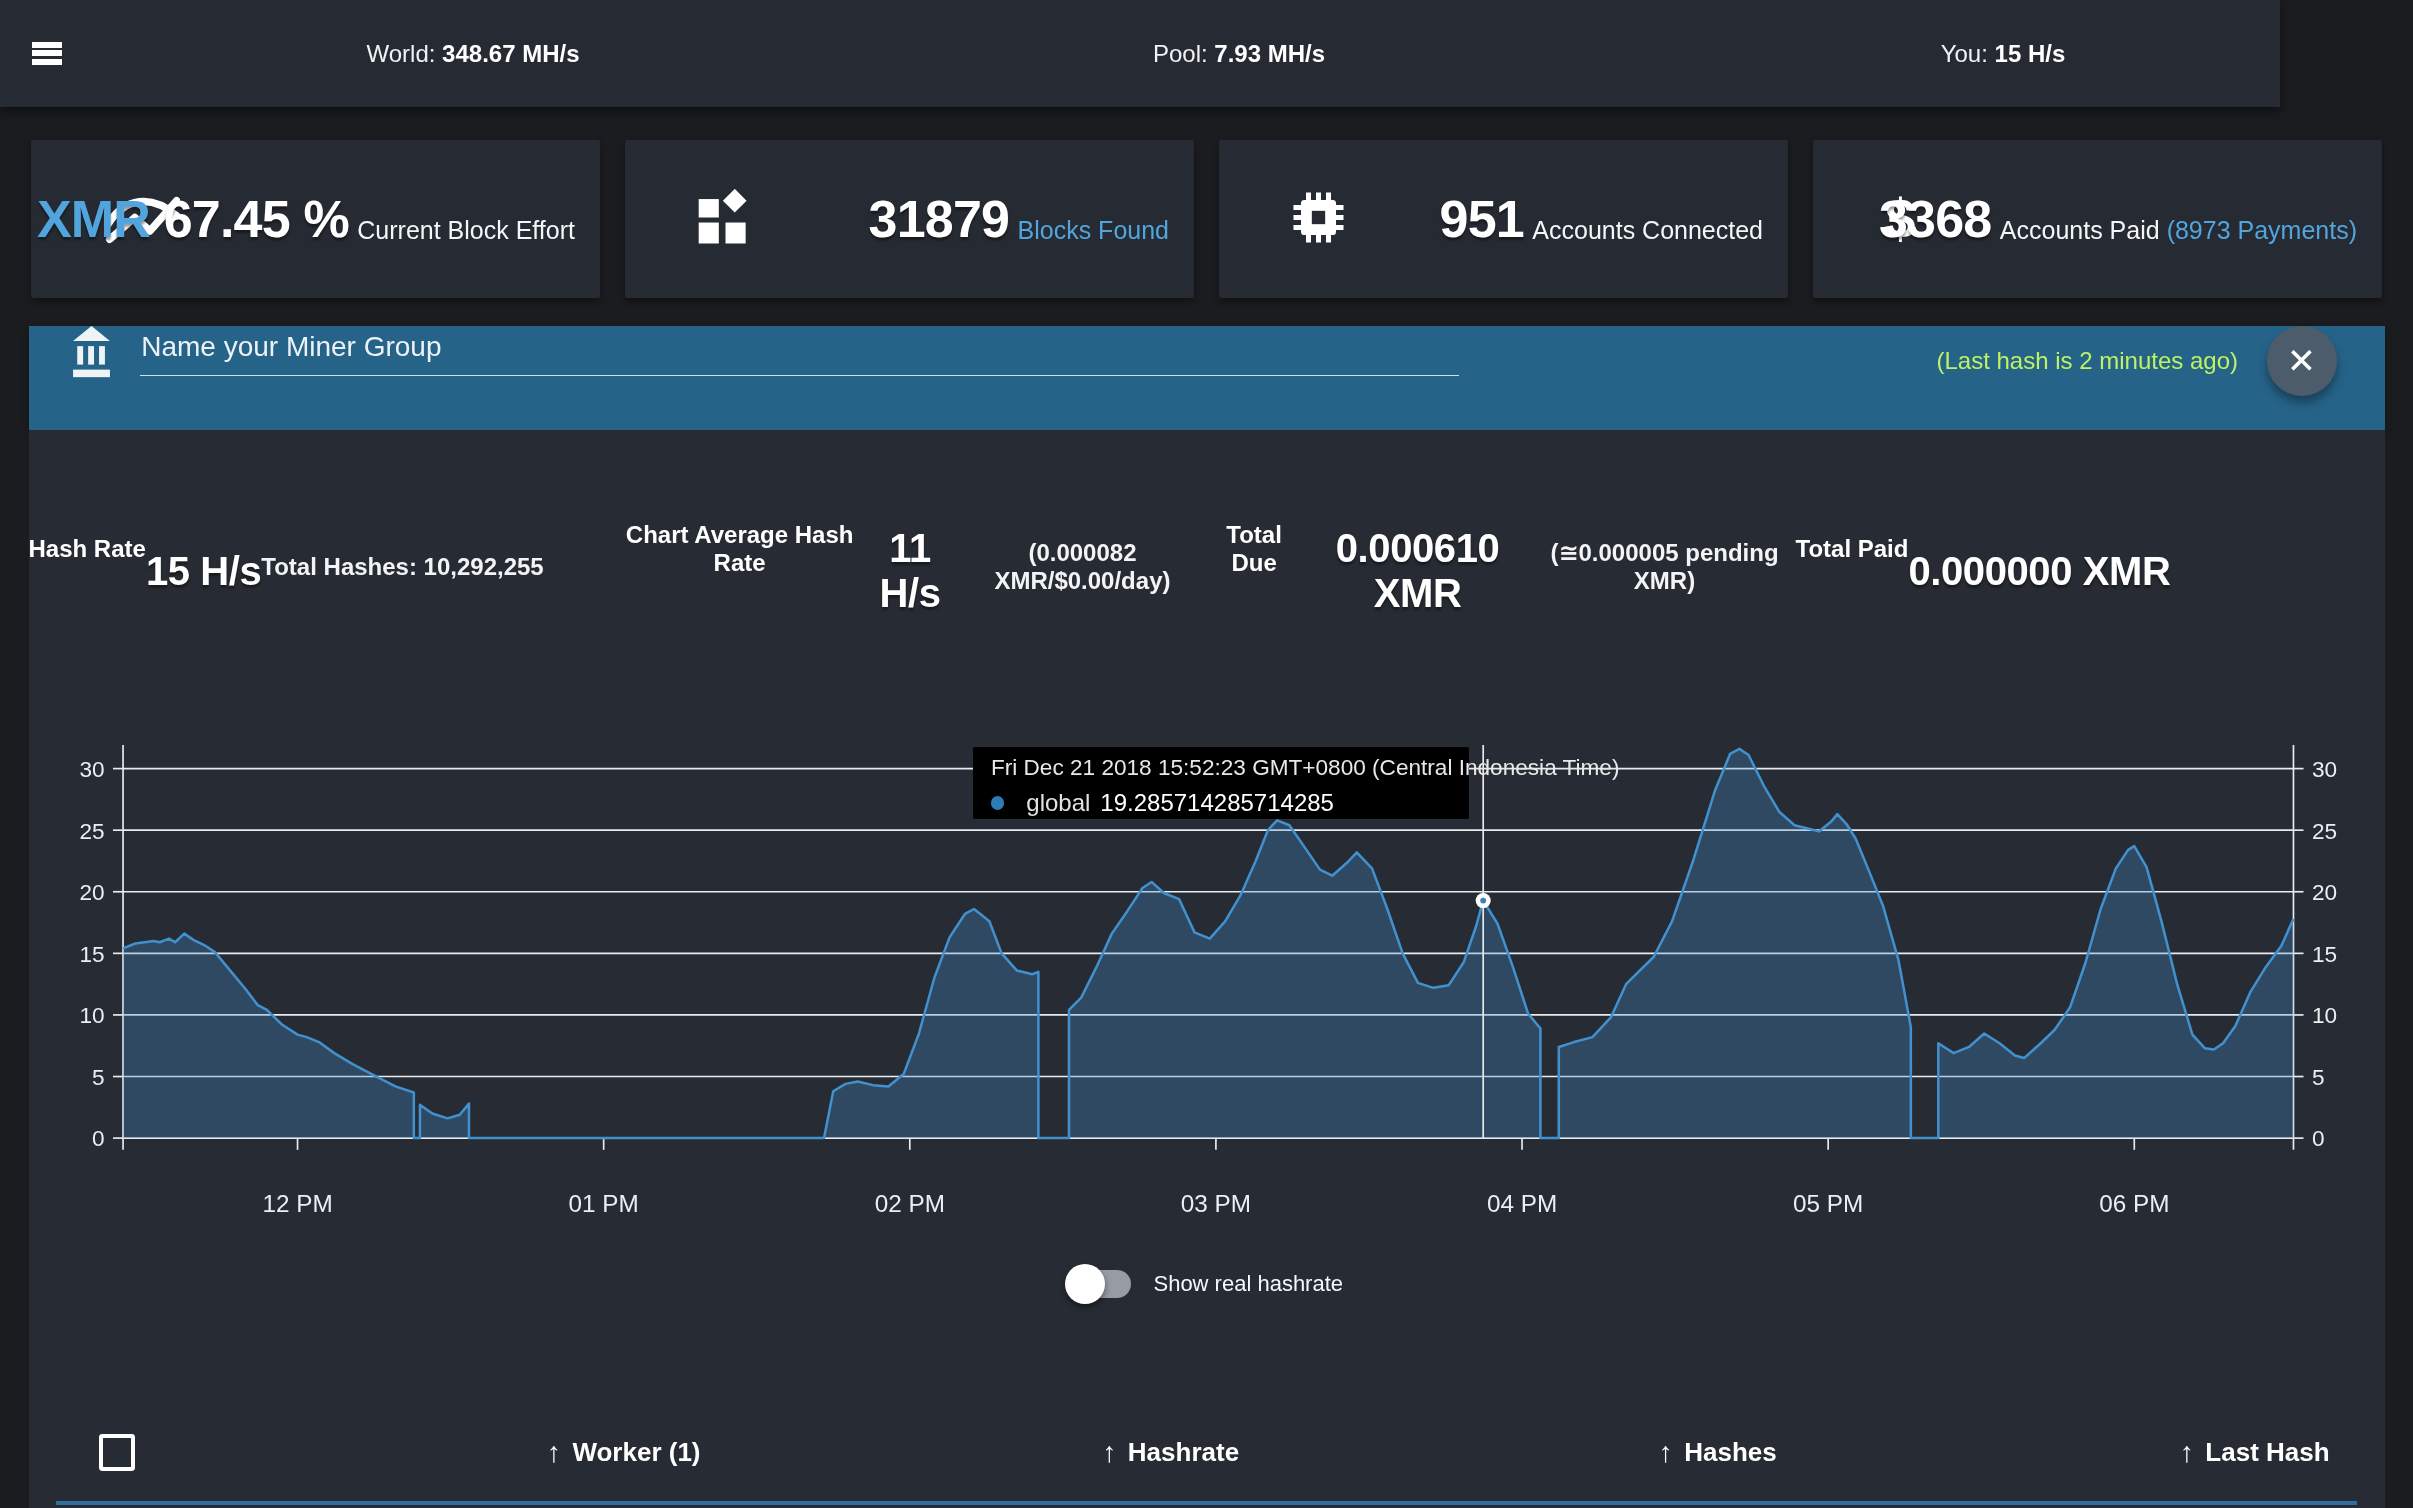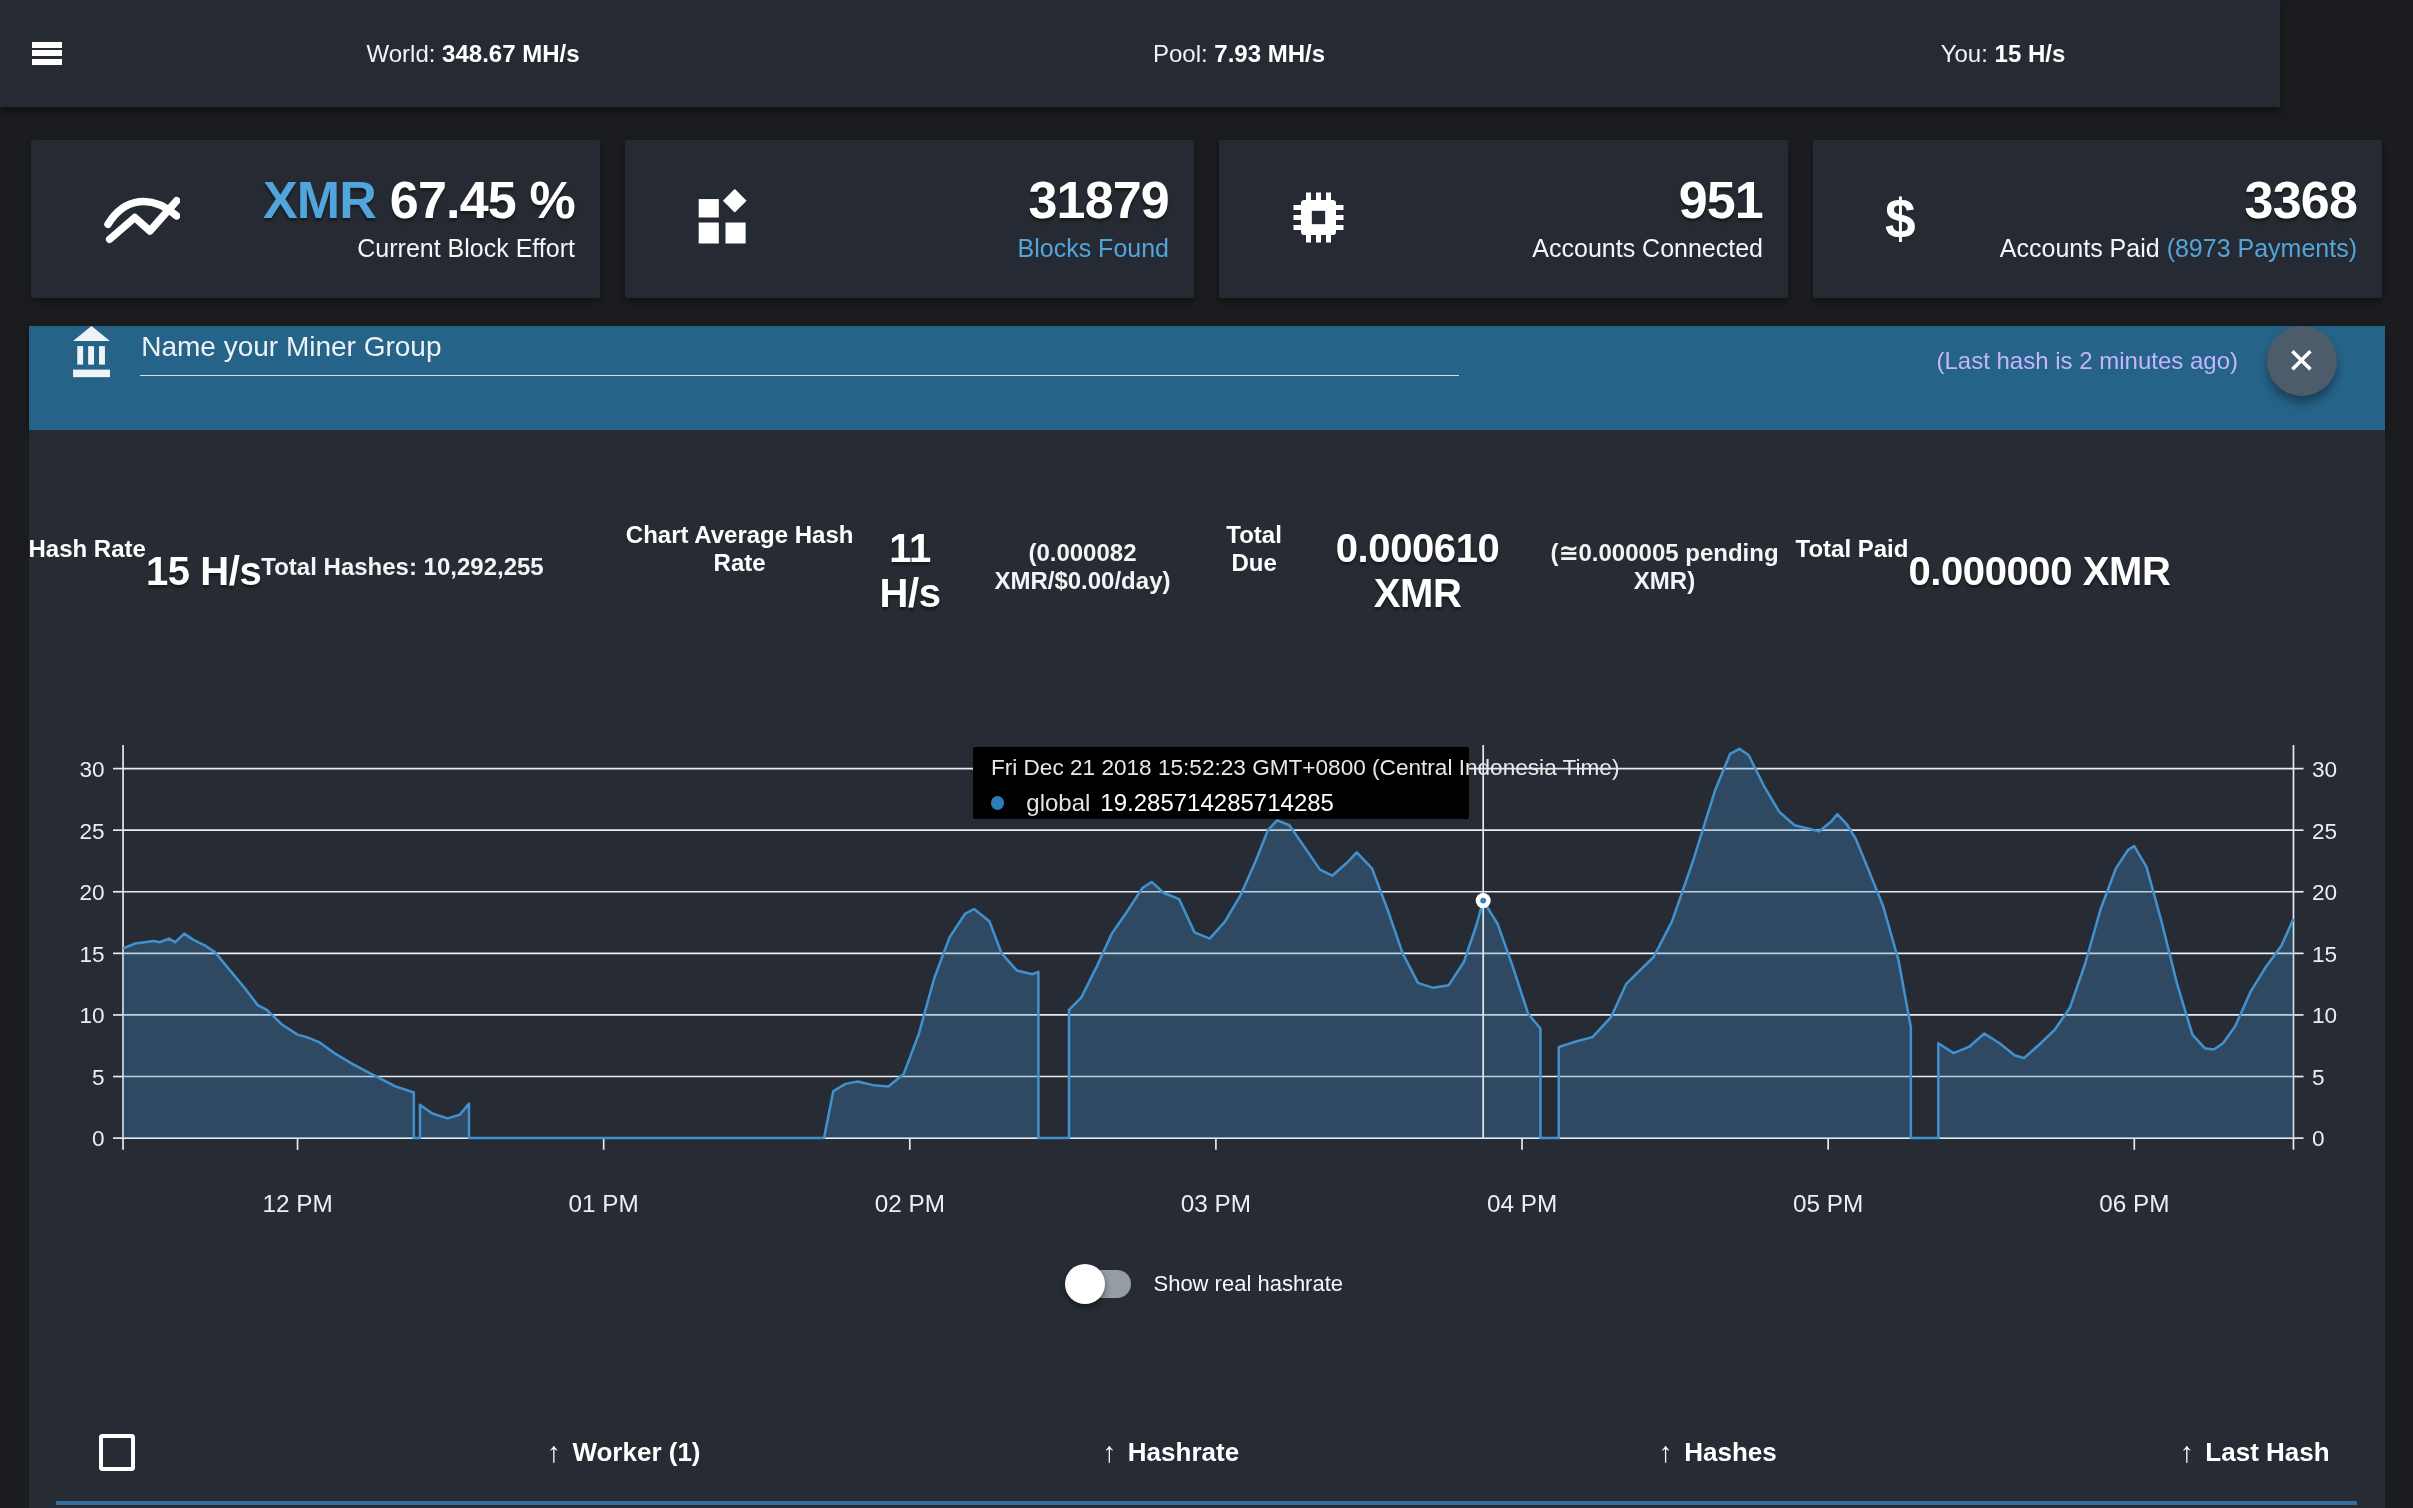--- a/index.html
+++ b/index.html
@@ -19,38 +19,38 @@
   .topbar-item b{font-weight:bold;color:#fff;}
   .tp-world{left:473px}.tp-pool{left:1239px}.tp-you{left:2003px}
 
   
   .cards{position:absolute;left:0;top:140px;width:2413px;height:158px;display:flex;
          padding:0 31px;box-sizing:border-box;gap:25px;}
   .card{position:relative;flex:1 1 0;background:#262b33;border-radius:2.5px;
         box-shadow:0 3.4px 6.7px rgba(0,0,0,.35);}
   .card-icon{position:absolute;left:72px;top:50%;transform:translateY(-50%);}
   .card-body{position:absolute;right:25px;top:50%;transform:translateY(-50%);
-             display:flex;flex-direction:column;align-items:flex-end;gap:8.4px;}
+             display:flex;flex-direction:row;align-items:flex-end;gap:8.4px;}
   .card-value{font-size:52px;font-weight:bold;letter-spacing:-0.8px;line-height:1;
               text-shadow:0 2.5px 2.5px rgba(0,0,0,.4);white-space:nowrap;}
   .card-value .accent{color:#52a5dc;font-weight:bold;}
   .card-label{font-size:25px;color:#f4f6f8;white-space:nowrap;}
   .link-blue{color:#52a5dc;cursor:pointer;}
   .dollar-glyph{font-size:55px;font-weight:bold;color:#fff;line-height:1;}
 
   
   .banner{position:absolute;left:28.5px;top:326px;width:2356px;height:104px;background:#266389;
           display:flex;align-items:flex-start;box-shadow:0 4.2px 7.5px rgba(0,0,0,.3);}
   .bank-icon{margin-left:39px;flex:0 0 auto;}
   .group-input{margin-left:25px;width:1316px;background:transparent;border:none;outline:none;
                border-bottom:1.7px solid rgba(224,233,239,.92);color:#fff;font-size:28px;
                padding:5px 1.7px 11.7px 1.7px;font-family:inherit;}
   .group-input::placeholder{color:#f5f8fa;opacity:.96;}
   .banner-right{margin-left:auto;display:flex;align-items:center;}
-  .last-hash{font-size:24px;color:#c4b5fd;white-space:nowrap;}
+  .last-hash{font-size:24px;color:#bef264;white-space:nowrap;}
   .close-btn{width:70px;height:70px;border-radius:50%;border:none;background:#4d5c6b;color:#fff;
              font-size:35px;line-height:70px;text-align:center;margin:0 48px 0 28.5px;cursor:pointer;
              box-shadow:0 6.7px 10px rgba(0,0,0,.35);padding:0;display:flex;align-items:center;justify-content:center;}
 
   
   .panel{position:absolute;left:28.5px;top:430px;width:2356px;height:1079px;background:#272c34;}
 
   .stats-row{position:absolute;left:0;top:52px;width:100%;display:flex;}
   .stat{flex:1 1 0;display:flex;flex-direction:row;align-items:center;text-align:center;}
   .stat-label{font-size:24px;font-weight:bold;color:#fff;}

